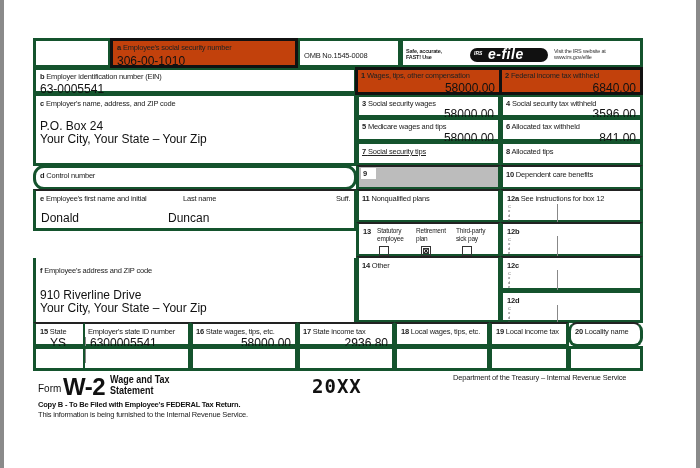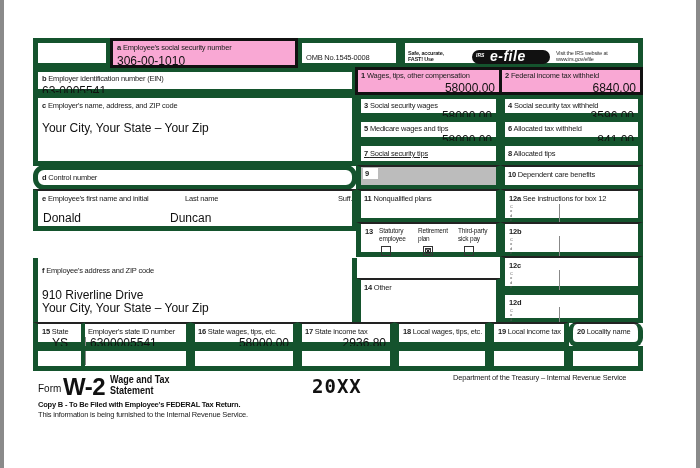--- a/index.html
+++ b/index.html
@@ -1,22 +1,22 @@
 <!DOCTYPE html>
 <html><head>
 <meta charset="utf-8">
 <style>
   html, body { margin:0; padding:0; }
   body { width:700px; height:468px; background:#fff; position:relative; overflow:hidden;
          font-family:"Liberation Sans", sans-serif; color:#111; }
   .edge-l { position:absolute; left:0; top:0; width:4px; height:468px; background:#8a8a8a; }
   .edge-r { position:absolute; right:0; top:0; width:4px; height:468px; background:#8a8a8a; }
   .abs { position:absolute; box-sizing:border-box; }
-  .cell { position:absolute; box-sizing:border-box; border:5px solid #14532d; background:#fff; }
-  .thick { border:3px solid #111; z-index:3; background:#f9a8d4; }
+  .cell { position:absolute; box-sizing:border-box; border:3px solid #14532d; background:#fff; }
+  .thick { border:3px solid #111; z-index:3; background:#c2410c; }
   .lbl { position:absolute; font-size:7.5px; letter-spacing:-0.2px; color:#222; white-space:nowrap; }
   .lbl b { font-weight:bold; }
   .val { position:absolute; font-size:12px; color:#111; white-space:nowrap; }
   .val.r { right:4px; text-align:right; }
   .big { font-size:12px; line-height:13px; }
   .gray { background:#bcbcbc; }
   .code-ticks { position:absolute; font-size:4px; line-height:4.3px; color:#555; width:4px; }
   .vsep { position:absolute; width:1px; background:#888; }
   .cb { position:absolute; width:10px; height:10px; border:1px solid #333; box-sizing:border-box; font-size:9px; line-height:8px; text-align:center; font-weight:bold; }
   .efile-pill { position:absolute; background:#111; color:#fff; font-style:italic; font-weight:bold; border-radius:11px; }
@@ -65,20 +65,21 @@
     <span class="val r" style="top:11px;">58000.00</span>
   </div>
   <div class="cell thick" style="left:499px;top:67px;width:144px;height:28px;">
     <span class="lbl" style="left:3px;top:1px;"><b>2</b> <span>Federal income tax withheld</span></span>
     <span class="val r" style="top:11px;">6840.00</span>
   </div>
 
   <div class="cell" style="left:33px;top:93px;width:324px;height:73px;">
     <span class="lbl" style="left:4px;top:3px;"><b>c</b> <span>Employer's name, address, and ZIP code</span></span>
     <div class="val big" style="left:4px;top:24px;">
+      <div>P.O. Box 24</div>
       <div>Your City, Your State – Your Zip</div>
     </div>
   </div>
 
   <div class="cell" style="left:356px;top:94px;width:145px;height:24px;">
     <span class="lbl" style="left:3px;top:2px;"><b>3</b> <span>Social security wages</span></span>
     <span class="val r" style="top:10px;">58000.00</span>
   </div>
   <div class="cell" style="left:500px;top:94px;width:143px;height:24px;">
     <span class="lbl" style="left:3px;top:2px;"><b>4</b> <span>Social security tax withheld</span></span>
@@ -143,21 +144,21 @@
     </span>
     <span class="lbl" style="left:97px;top:3px;font-size:6.5px;line-height:8px;">
       <span>Third-party</span><br>
       <span>sick pay</span>
     </span>
     <span class="cb" style="left:20px;top:22px;"></span>
     <span class="cb" style="left:62px;top:22px;border-width:1px;outline:1px solid #333;outline-offset:-3px;">X</span>
     <span class="cb" style="left:103px;top:22px;"></span>
   </div>
 
-  <div class="cell" style="left:356px;top:256px;width:145px;height:67px;border-top:2px solid #222;margin-top:22px;">
+  <div class="cell" style="left:356px;top:256px;width:145px;height:67px;border-top:2px solid #222;">
     <span class="lbl" style="left:3px;top:3px;"><b>14</b> <span>Other</span></span>
   </div>
 
   <div class="cell" style="left:500px;top:189px;width:143px;height:34px;border-top:2px solid #222;">
     <span class="lbl" style="left:4px;top:3px;"><b>12a</b> <span>See instructions for box 12</span></span>
     <span class="code-ticks" style="left:5px;top:14px;">C o d e</span>
     <span class="vsep" style="left:54px;top:13px;height:19px;"></span>
   </div>
   <div class="cell" style="left:500px;top:222px;width:143px;height:35px;border-top:2px solid #222;">
     <span class="lbl" style="left:4px;top:3px;font-weight:bold;">12b</span>

